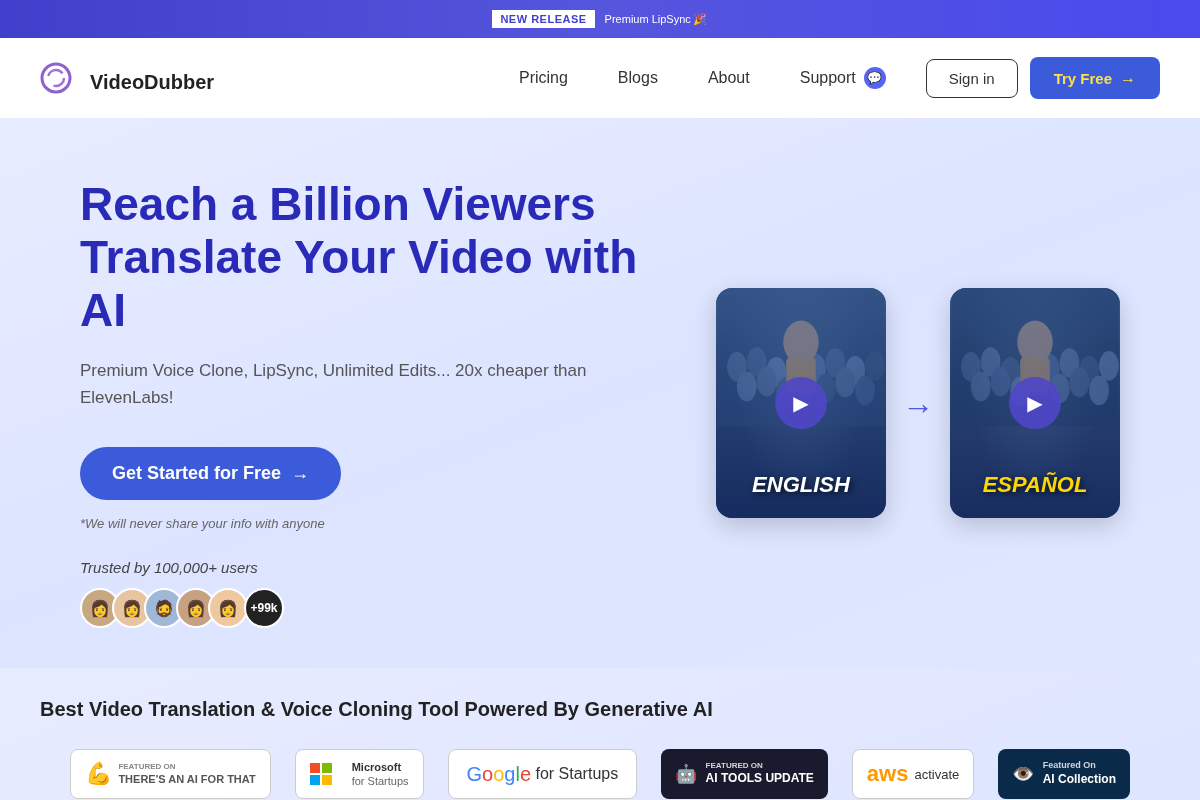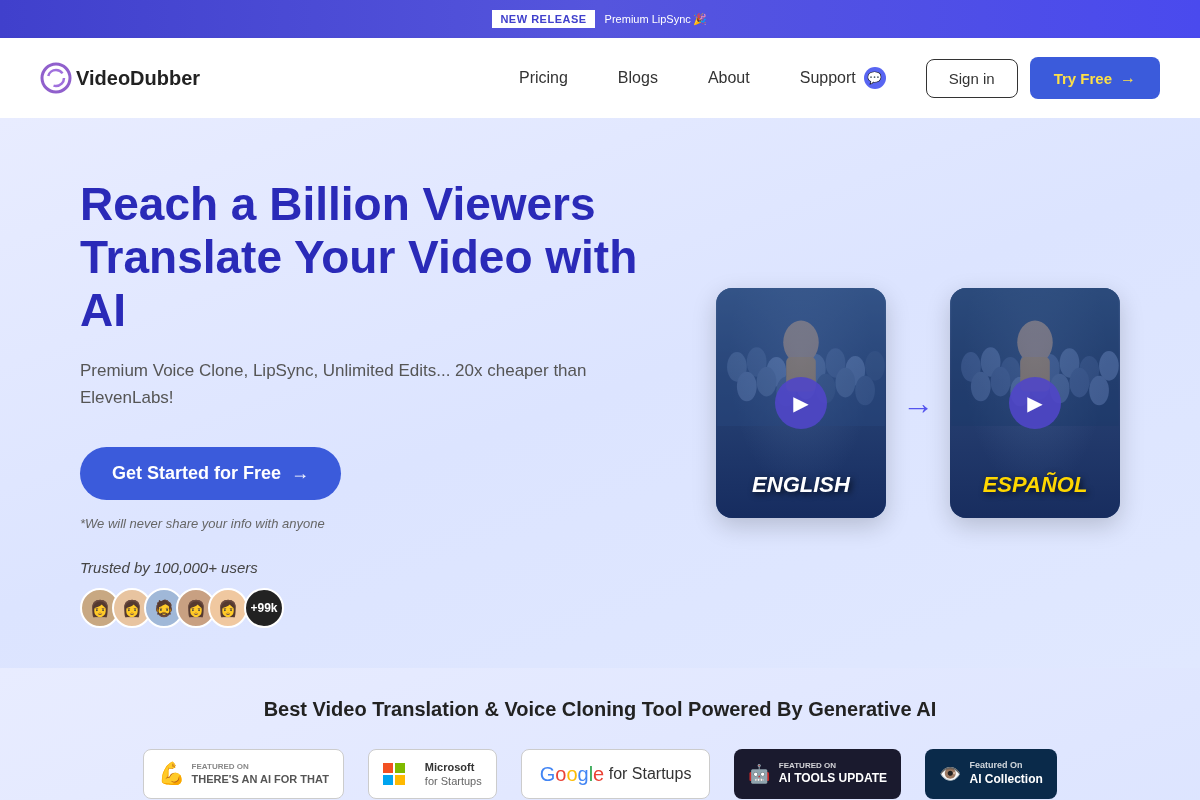--- a/index.html
+++ b/index.html
@@ -32,22 +32,22 @@
     nav {
       background: white;
       display: flex;
       align-items: center;
       padding: 0 40px;
       height: 80px;
       box-shadow: 0 1px 4px rgba(0,0,0,0.06);
     }
     .logo {
       display: flex;
-      align-items: center;
-      gap: 4px;
+      align-items: flex-end;
+      gap: 18px;
       font-weight: 700;
       font-size: 20px;
       color: #222;
       margin-right: auto;
     }
     .nav-links {
       display: flex;
       align-items: center;
       gap: 50px;
       list-style: none;
@@ -256,21 +256,20 @@
       color: #5555ee;
       font-weight: 300;
     }
 
     
     .bottom-section {
       background: linear-gradient(160deg, #e8ecff 0%, #dce4ff 100%);
       padding: 30px 40px;
     }
     .tagline {
-      text-align: center;
       font-size: 20px;
       font-weight: 700;
       color: #222;
       margin-bottom: 28px;
     }
     .logos-row {
       display: flex;
       align-items: center;
       justify-content: center;
       gap: 24px;
@@ -484,20 +483,26 @@
     </div>
 
     <div class="logo-badge badge-ai-tools">
       <span style="font-size:18px;">🤖</span>
       <div style="font-size:10px;line-height:1.3;">
         <div style="font-size:8px;opacity:0.8;">FEATURED ON</div>
         <div style="font-weight:700;font-size:12px;">AI TOOLS UPDATE</div>
       </div>
     </div>
 
+    <div class="logo-badge badge-aws">
+      <div style="display:flex;align-items:center;gap:6px;">
+        <span style="color:#f90;font-size:22px;font-weight:900;">aws</span>
+        <span style="font-size:13px;color:#333;font-weight:500;">activate</span>
+      </div>
+    </div>
 
     <div class="logo-badge badge-ai-collection">
       <span style="font-size:18px;">👁️</span>
       <div style="font-size:10px;line-height:1.3;">
         <div style="font-size:9px;opacity:0.8;">Featured On</div>
         <div style="font-weight:700;font-size:12px;">AI Collection</div>
       </div>
     </div>
   </div>
 

